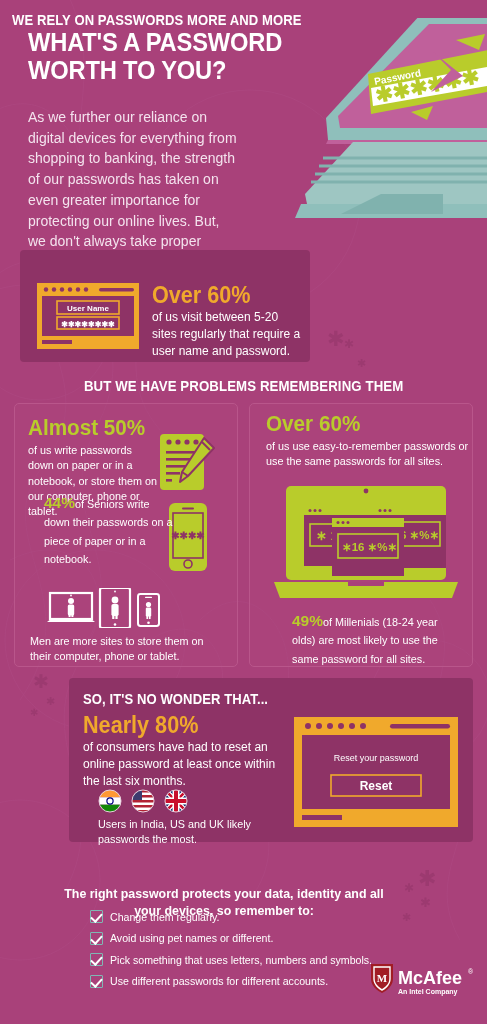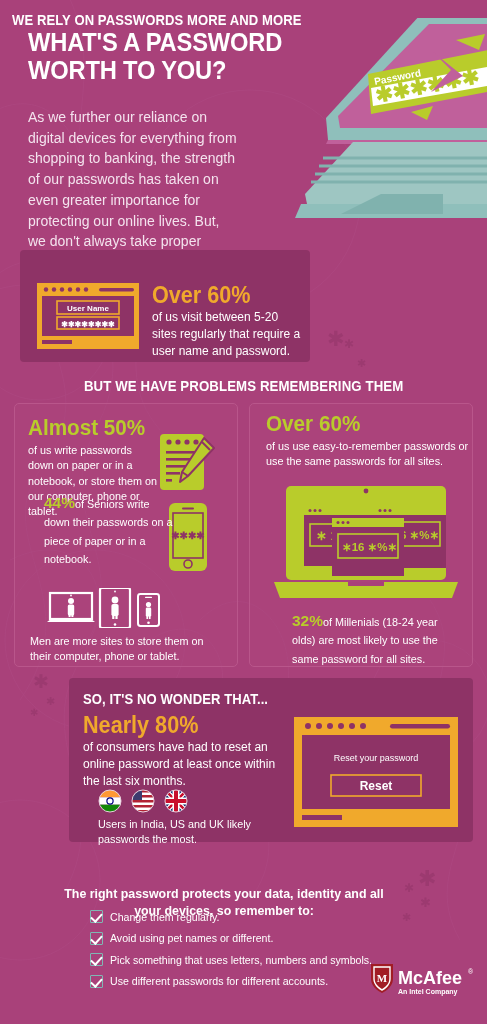--- a/index.html
+++ b/index.html
@@ -367,21 +367,21 @@
           <circle cx="68" cy="40.5" r="1.5"></circle>
           <circle cx="73" cy="40.5" r="1.5"></circle>
           <circle cx="78" cy="40.5" r="1.5"></circle>
         </g>
       <rect x="68" y="52" width="60" height="24" fill="none" stroke="#b9cc2b" stroke-width="1.6"></rect>
       <text x="72" y="69" font-family="Liberation Sans, sans-serif" font-size="11.5" font-weight="bold" fill="#b9cc2b">∗16 ∗%∗</text>
     </g>
   </svg>
 
   <div id="millenial-stat">
-    <span class="mid-lime">32%</span><span class="body-white">of Millenials (18-24 year olds) are most likely to use the same password for all sites.</span>
+    <span class="mid-lime">49%</span><span class="body-white">of Millenials (18-24 year olds) are most likely to use the same password for all sites.</span>
   </div>
 
   <div id="panel-wonder"></div>
   <div id="wonder-heading">SO, IT'S NO WONDER THAT...</div>
 
   <div id="wonder-stat">
     <div class="big-gold">Nearly 80%</div>
     <div class="stat-sub">of consumers have had to reset an online password at least once within the last six months.</div>
   </div>
 

